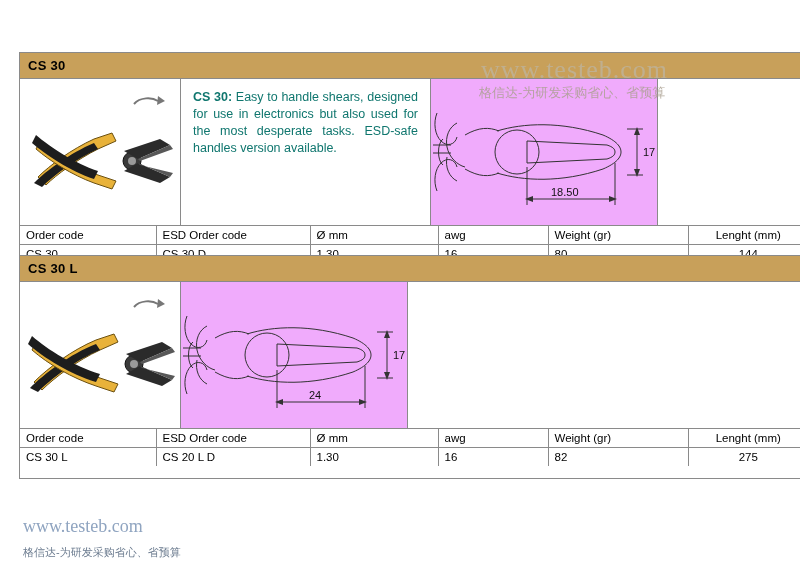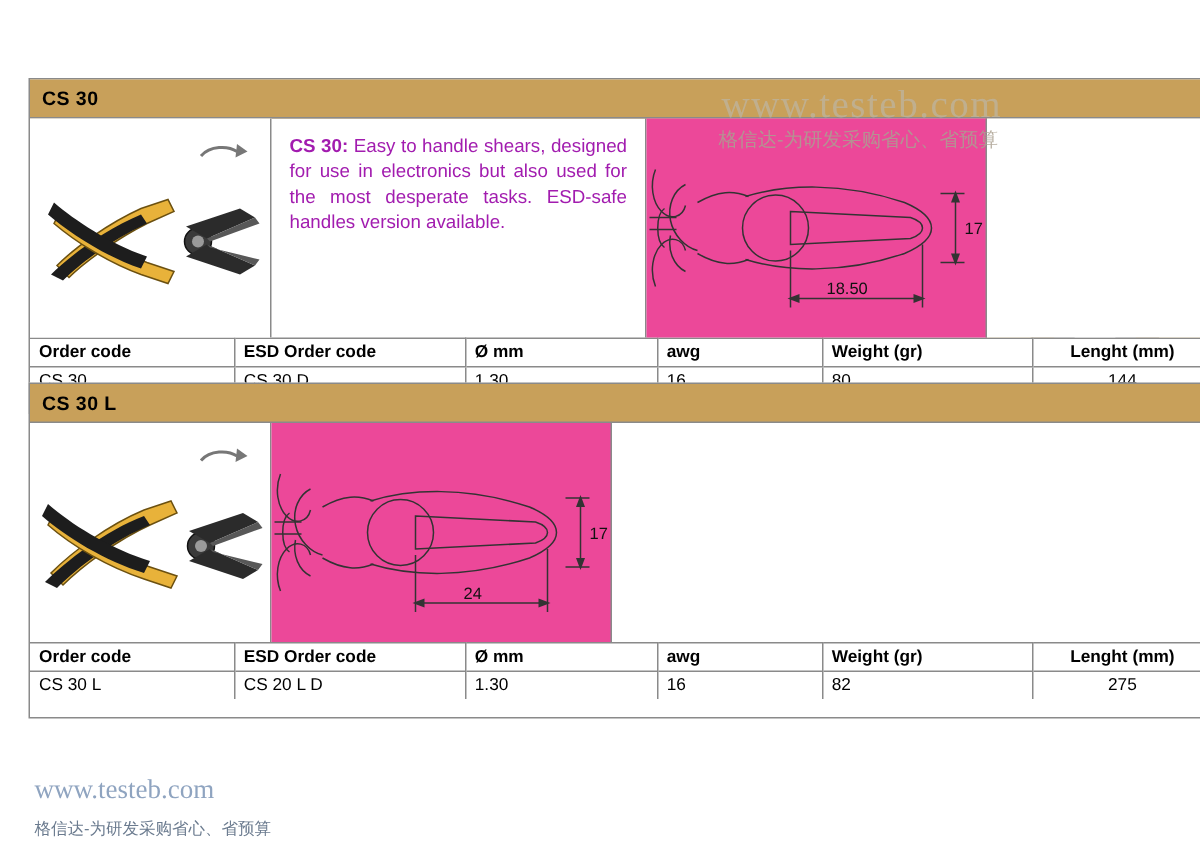--- a/index.html
+++ b/index.html
@@ -67,52 +67,52 @@
     width: 250px;
     border-right: 1px solid #8a8a8a;
     padding: 10px 12px 6px 12px;
     box-sizing: border-box;
   }
   .cell-drawing {
     width: 226px;
     border-right: 1px solid #8a8a8a;
     position: relative;
     overflow: hidden;
-    background: #ec4899;
+    background: #f0abfc;
     text-align: right;
   }
   .cell-photo-right {
     flex: 1;
     position: relative;
     overflow: hidden;
     background: #fff;
   }
 
   .desc-text {
     font-size: 12.5px;
     line-height: 17px;
     text-align: justify;
-    color: #a21caf;
+    color: #0f766e;
   }
   .desc-text b { font-weight: bold; }
 
   
   .spec-table {
     width: 100%;
     border-collapse: collapse;
     table-layout: fixed;
   }
   .spec-table th, .spec-table td {
     border-top: 1px solid #8a8a8a;
     border-right: 1px solid #8a8a8a;
     font-size: 11.5px;
     text-align: left;
     padding: 3px 0 3px 6px;
     height: 18px;
-    font-weight: bold;
+    font-weight: normal;
     box-sizing: border-box;
   }
   .spec-table td { font-weight: normal; }
   .spec-table th:last-child, .spec-table td:last-child { border-right: none; text-align: center; }
   .col0 { width: 136px; }
   .col1 { width: 154px; }
   .col2 { width: 128px; }
   .col3 { width: 110px; }
   .col4 { width: 140px; }
   .col5 { width: auto; }

